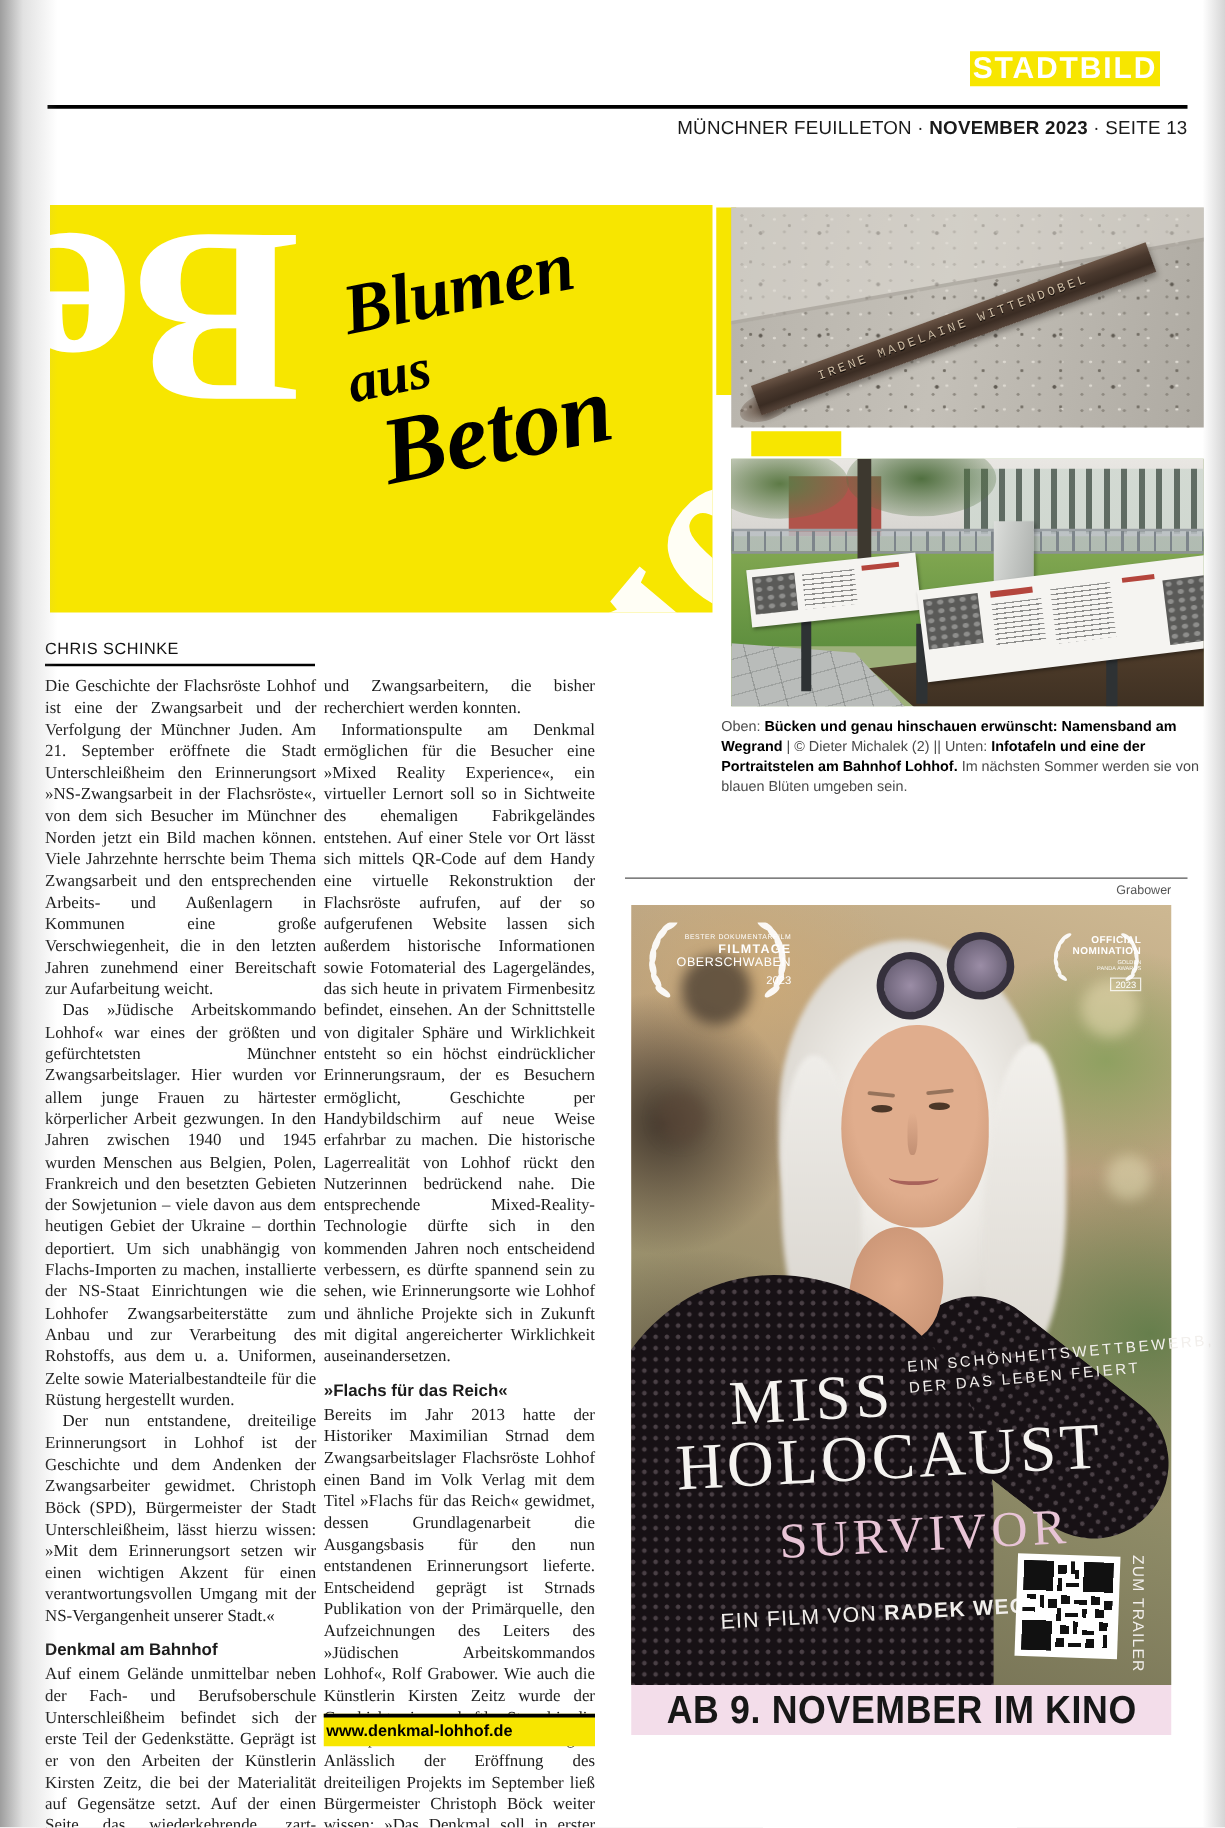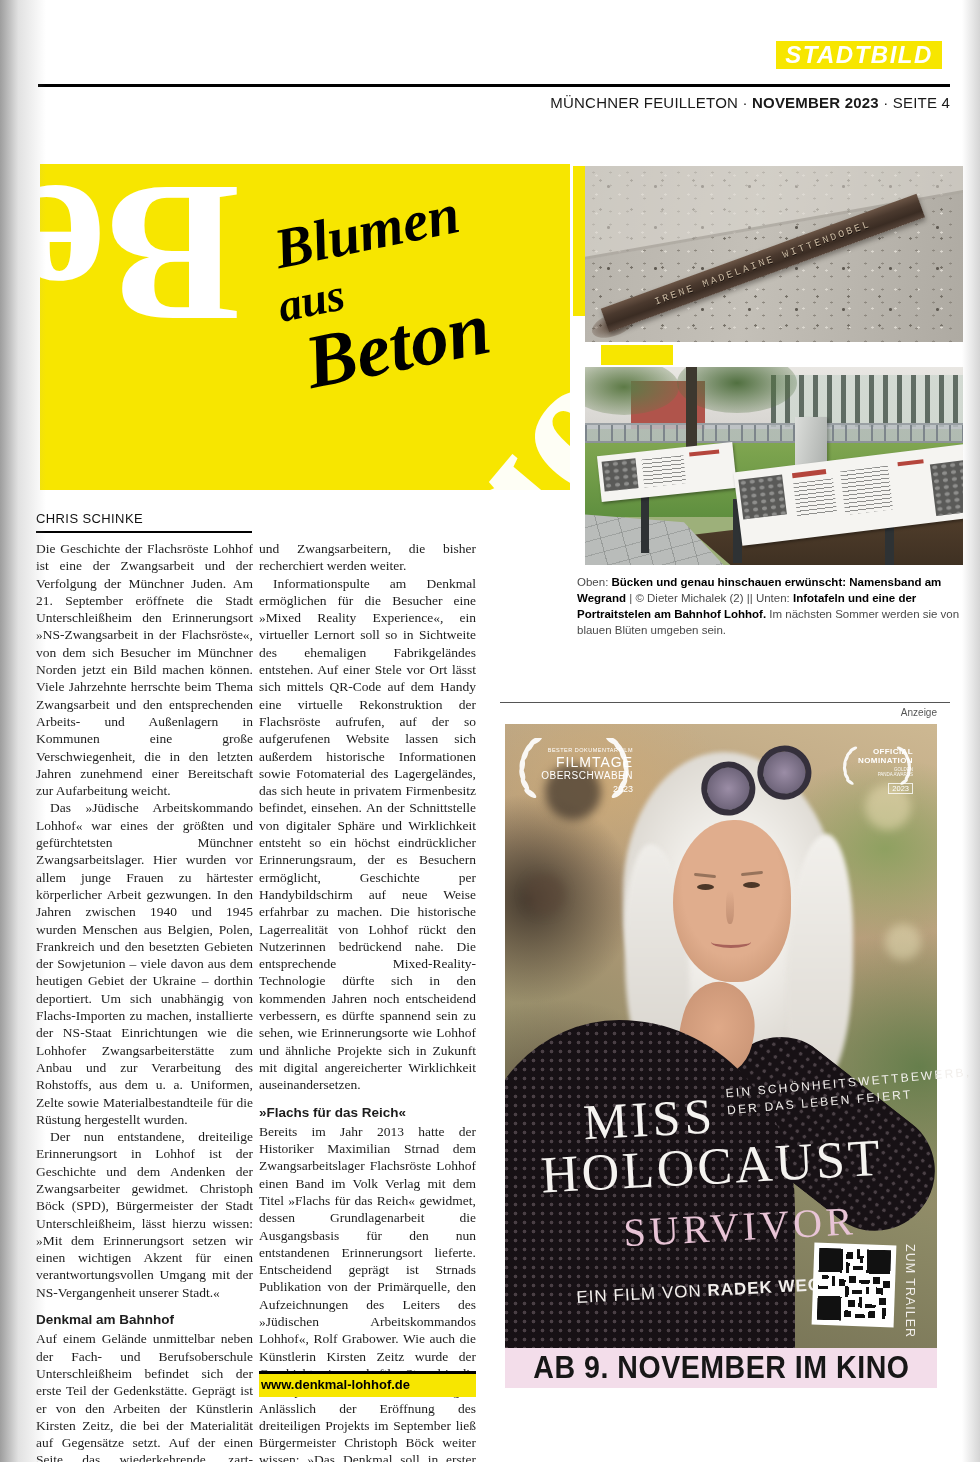--- a/index.html
+++ b/index.html
@@ -1,22 +1,22 @@
 <!DOCTYPE html>
 <html lang="de"><head>
 <meta charset="utf-8">
 <style>
   * { box-sizing: border-box; margin: 0; padding: 0; }
   body { margin: 0; background: #e8e8e8; font-family: "Liberation Sans", sans-serif; }
   #page { position: relative; width: 980px; height: 1462px; background: #fff; overflow: hidden;
           margin: 0 auto; }
 
   
-  .section-box { position: absolute; left: 776px; top: 41px; width: 166px; height: 28px;
-                 background: var(--yellow); display: flex; align-items: center; justify-content: center; font-style: italic; }
+  .section-box { position: absolute; left: 776px; top: 41px; width: 152px; height: 28px;
+                 background: var(--yellow); display: flex; align-items: center; justify-content: center; }
   .section-box span { color: #fff; font-weight: bold; font-size: 24px; letter-spacing: 1.5px;
                       font-family: "Liberation Sans", sans-serif; }
   .masthead-rule { position: absolute; left: 38px; top: 84px; width: 912px; height: 3px; background: #000; }
   .dateline { position: absolute; left: 38px; top: 94px; width: 912px; text-align: right;
               font-size: 15px; color: #1a1a1a; letter-spacing: 0.2px; }
   .dateline b { font-weight: bold; }
 
   
   .feature { position: absolute; left: 40px; top: 164px; width: 530px; height: 326px;
              background: var(--yellow); overflow: hidden; }
@@ -154,21 +154,21 @@
           background-image: radial-gradient(rgba(205,185,195,0.28) 1.5px, transparent 2.2px);
           background-size: 9px 9px; position: absolute; }
   .lace-body { left: -30px; top: 296px; width: 320px; height: 340px; border-radius: 45% 55% 0 0; }
   .lace-arm { left: 228px; top: 276px; width: 240px; height: 120px; border-radius: 60px;
               transform: rotate(38deg); transform-origin: left center; }
   .laurel { position: absolute; color: #fff; text-align: right; }
   .laurel svg { position: absolute; left: 0; top: 0; width: 100%; height: 100%; }
   .laurel .lt { position: relative; z-index: 1; }
   .laurel-left { left: 10px; top: 14px; width: 118px; height: 66px; padding-top: 9px; }
   .laurel-left .t1 { font-size: 5.5px; letter-spacing: 0.5px; }
-  .laurel-left .t2 { font-size: 14px; letter-spacing: 1px; margin-top: 1px; }
+  .laurel-left .t2 { font-size: 10px; letter-spacing: 1px; margin-top: 1px; font-weight: bold; }
   .laurel-left .t3 { font-size: 10px; letter-spacing: 0.5px; }
   .laurel-left .ty { font-size: 9px; margin-top: 3px; }
   .laurel-right { left: 336px; top: 10px; width: 72px; height: 68px; padding-top: 13px; }
   .laurel-right .t1 { font-size: 8px; font-weight: bold; letter-spacing: 0.4px; }
   .laurel-right .t2 { font-size: 8px; font-weight: bold; letter-spacing: 0.4px; }
   .laurel-right .t3 { font-size: 4.5px; margin-top: 2px; opacity: 0.9; }
   .laurel-right .t4 { font-size: 4.5px; opacity: 0.9; }
   .laurel-right .ty { font-size: 7.5px; margin-top: 2px; display: inline-block; border: 1px solid rgba(255,255,255,0.8); padding: 0 3px; }
   .ad-title { position: absolute; left: 0; top: 0; width: 432px; height: 624px; transform: rotate(-3deg); }
   .ad-t1 { position: absolute; left: 74px; top: 362px; font-family: "Liberation Serif", serif;
@@ -201,21 +201,21 @@
 </style>
 </head>
 <body>
 
 <div id="page">
 
   <div class="section-box">
     <span>STADTBILD</span>
   </div>
   <div class="masthead-rule"></div>
-  <div class="dateline"><span>MÜNCHNER FEUILLETON · </span><b>NOVEMBER 2023</b><span> · SEITE 4</span></div>
+  <div class="dateline"><span>MÜNCHNER FEUILLETON · </span><b>NOVEMBER 2023</b><span> · SEITE 13</span></div>
 
   <div class="feature">
     <div class="wm wm1">Beton</div>
     <div class="wm wm2">Beton</div>
     <div class="feature-title">
       <div class="ft1">Blumen</div>
       <div class="ft2">aus</div>
       <div class="ft3">Beton</div>
     </div>
   </div>
@@ -268,31 +268,31 @@
   <div class="col col-1">
     <p>Die Geschichte der Flachsröste Lohhof ist eine der Zwangsarbeit und der Verfolgung der Münchner Juden. Am 21. September eröffnete die Stadt Unterschleißheim den Erinnerungsort »NS-Zwangsarbeit in der Flachsröste«, von dem sich Besucher im Münchner Norden jetzt ein Bild machen können. Viele Jahrzehnte herrschte beim Thema Zwangsarbeit und den entsprechenden Arbeits- und Außenlagern in Kommunen eine große Verschwiegenheit, die in den letzten Jahren zunehmend einer Bereitschaft zur Aufarbeitung weicht.</p>
     <p class="ind">Das »Jüdische Arbeitskommando Lohhof« war eines der größten und gefürchtetsten Münchner Zwangsarbeitslager. Hier wurden vor allem junge Frauen zu härtester körperlicher Arbeit gezwungen. In den Jahren zwischen 1940 und 1945 wurden Menschen aus Belgien, Polen, Frankreich und den besetzten Gebieten der Sowjetunion – viele davon aus dem heutigen Gebiet der Ukraine – dorthin deportiert. Um sich unabhängig von Flachs-Importen zu machen, installierte der NS-Staat Einrichtungen wie die Lohhofer Zwangsarbeiterstätte zum Anbau und zur Verarbeitung des Rohstoffs, aus dem u. a. Uniformen, Zelte sowie Materialbestandteile für die Rüstung hergestellt wurden.</p>
     <p class="ind">Der nun entstandene, dreiteilige Erinnerungsort in Lohhof ist der Geschichte und dem Andenken der Zwangsarbeiter gewidmet. Christoph Böck (SPD), Bürgermeister der Stadt Unterschleißheim, lässt hierzu wissen: »Mit dem Erinnerungsort setzen wir einen wichtigen Akzent für einen verantwortungsvollen Umgang mit der NS-Vergangenheit unserer Stadt.«</p>
     <h3>Denkmal am Bahnhof</h3>
     <p>Auf einem Gelände unmittelbar neben der Fach- und Berufsoberschule Unterschleißheim befindet sich der erste Teil der Gedenkstätte. Geprägt ist er von den Arbeiten der Künstlerin Kirsten Zeitz, die bei der Materialität auf Gegensätze setzt. Auf der einen Seite das wiederkehrende, zart-zerbrechliche Motiv des blauen Leins und seiner Blüten, auf der anderen Seite sieben Skulpturen aus Stahl und Beton. Ihre Silhouetten basieren auf Fotografien der Zwangsarbeiterinnen. Eingefasst wird das unmittelbar an der S-Bahn-Station gelegene Gelände von vier Flachsfeldern, Beete, in denen bereits erste Flachssprosse zu sehen sind, die ab dem kommenden Frühjahr zu stattlicher Größe heranwachsen sollen.</p>
 
   </div>
 
   <div class="col col-2">
-    <p>und Zwangsarbeitern, die bisher recherchiert werden weiter.</p>
+    <p>und Zwangsarbeitern, die bisher recherchiert werden konnten.</p>
     <p class="ind">Informationspulte am Denkmal ermöglichen für die Besucher eine »Mixed Reality Experience«, ein virtueller Lernort soll so in Sichtweite des ehemaligen Fabrikgeländes entstehen. Auf einer Stele vor Ort lässt sich mittels QR-Code auf dem Handy eine virtuelle Rekonstruktion der Flachsröste aufrufen, auf der so aufgerufenen Website lassen sich außerdem historische Informationen sowie Fotomaterial des Lagergeländes, das sich heute in privatem Firmenbesitz befindet, einsehen. An der Schnittstelle von digitaler Sphäre und Wirklichkeit entsteht so ein höchst eindrücklicher Erinnerungsraum, der es Besuchern ermöglicht, Geschichte per Handybildschirm auf neue Weise erfahrbar zu machen. Die historische Lagerrealität von Lohhof rückt den Nutzerinnen bedrückend nahe. Die entsprechende Mixed-Reality-Technologie dürfte sich in den kommenden Jahren noch entscheidend verbessern, es dürfte spannend sein zu sehen, wie Erinnerungsorte wie Lohhof und ähnliche Projekte sich in Zukunft mit digital angereicherter Wirklichkeit auseinandersetzen.</p>
     <h3>»Flachs für das Reich«</h3>
     <p>Bereits im Jahr 2013 hatte der Historiker Maximilian Strnad dem Zwangsarbeitslager Flachsröste Lohhof einen Band im Volk Verlag mit dem Titel »Flachs für das Reich« gewidmet, dessen Grundlagenarbeit die Ausgangsbasis für den nun entstandenen Erinnerungsort lieferte. Entscheidend geprägt ist Strnads Publikation von der Primärquelle, den Aufzeichnungen des Leiters des »Jüdischen Arbeitskommandos Lohhof«, Rolf Grabower. Wie auch die Künstlerin Kirsten Zeitz wurde der Geschichtswissenschaftler Strnad in die Konzeption direkt miteinbezogen. Anlässlich der Eröffnung des dreiteiligen Projekts im September ließ Bürgermeister Christoph Böck weiter wissen: »Das Denkmal soll in erster Linie an das Leid jener Menschen erinnern, die nach Lohhof verschleppt und dort ausgebeutet wurden. Gerade heute, wo auch bei uns leider antisemitische und rassistische Töne immer lauter werden, machen ihre Leidensgeschichten uns zugleich deutlich, welche schrecklichen Konsequenzen es hat, wenn wir unsere Demokratie nicht aktiv verteidigen.«</p>
 
   </div>
 
   <div class="link-bar">www.denkmal-lohhof.de</div>
 
   <div class="ad-rule"></div>
-  <div class="ad-label">Anzeige</div>
+  <div class="ad-label">Grabower</div>
 
   <div class="poster">
     <div class="ad-photo">
       <div class="bokeh" style="left:360px;top:60px;width:46px;height:46px;background:rgba(240,225,185,0.5)"></div>
       <div class="bokeh" style="left:380px;top:200px;width:36px;height:36px;background:rgba(235,230,190,0.45)"></div>
       <div class="bokeh" style="left:20px;top:150px;width:40px;height:40px;background:rgba(90,70,55,0.6)"></div>
       <div class="bokeh" style="left:40px;top:40px;width:56px;height:56px;background:rgba(60,50,42,0.7)"></div>
       <div class="hair"></div>
       <div class="hair-l"></div>
       <div class="hair-r"></div>

